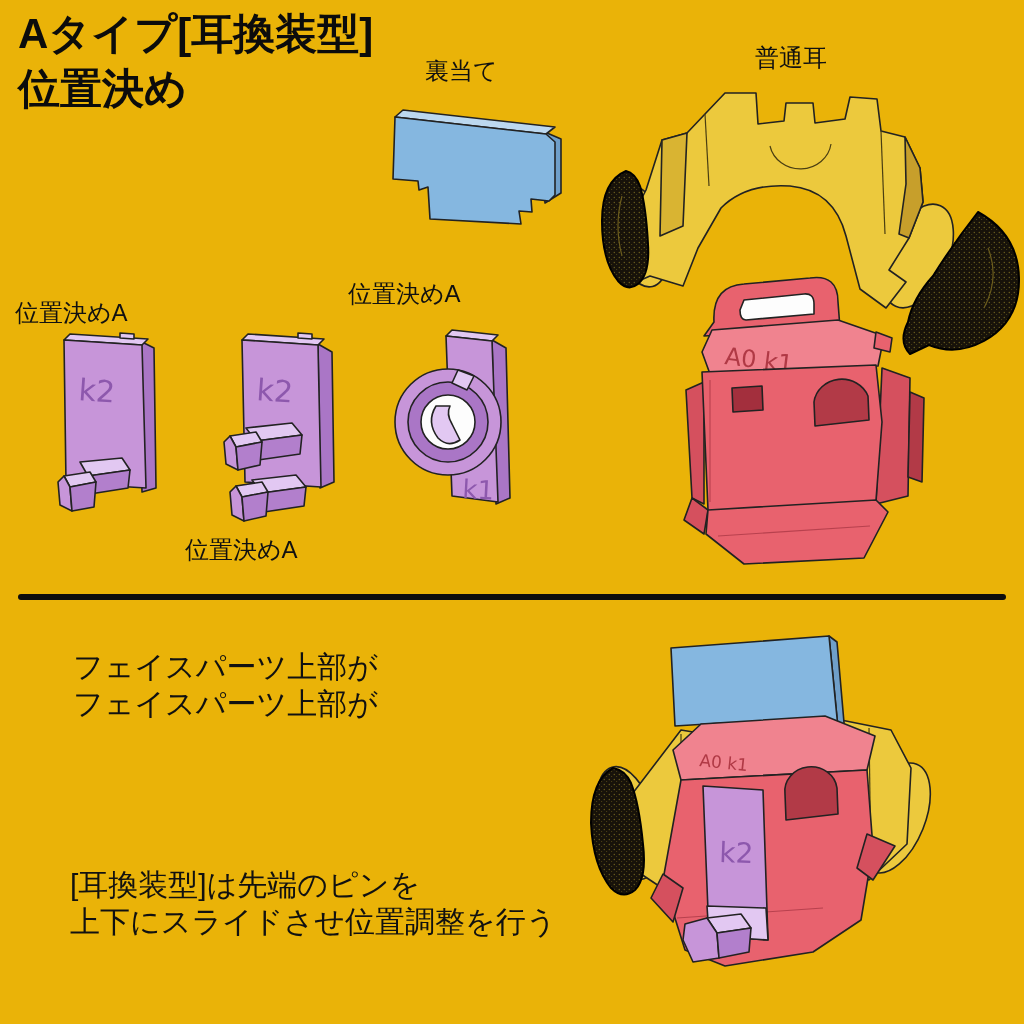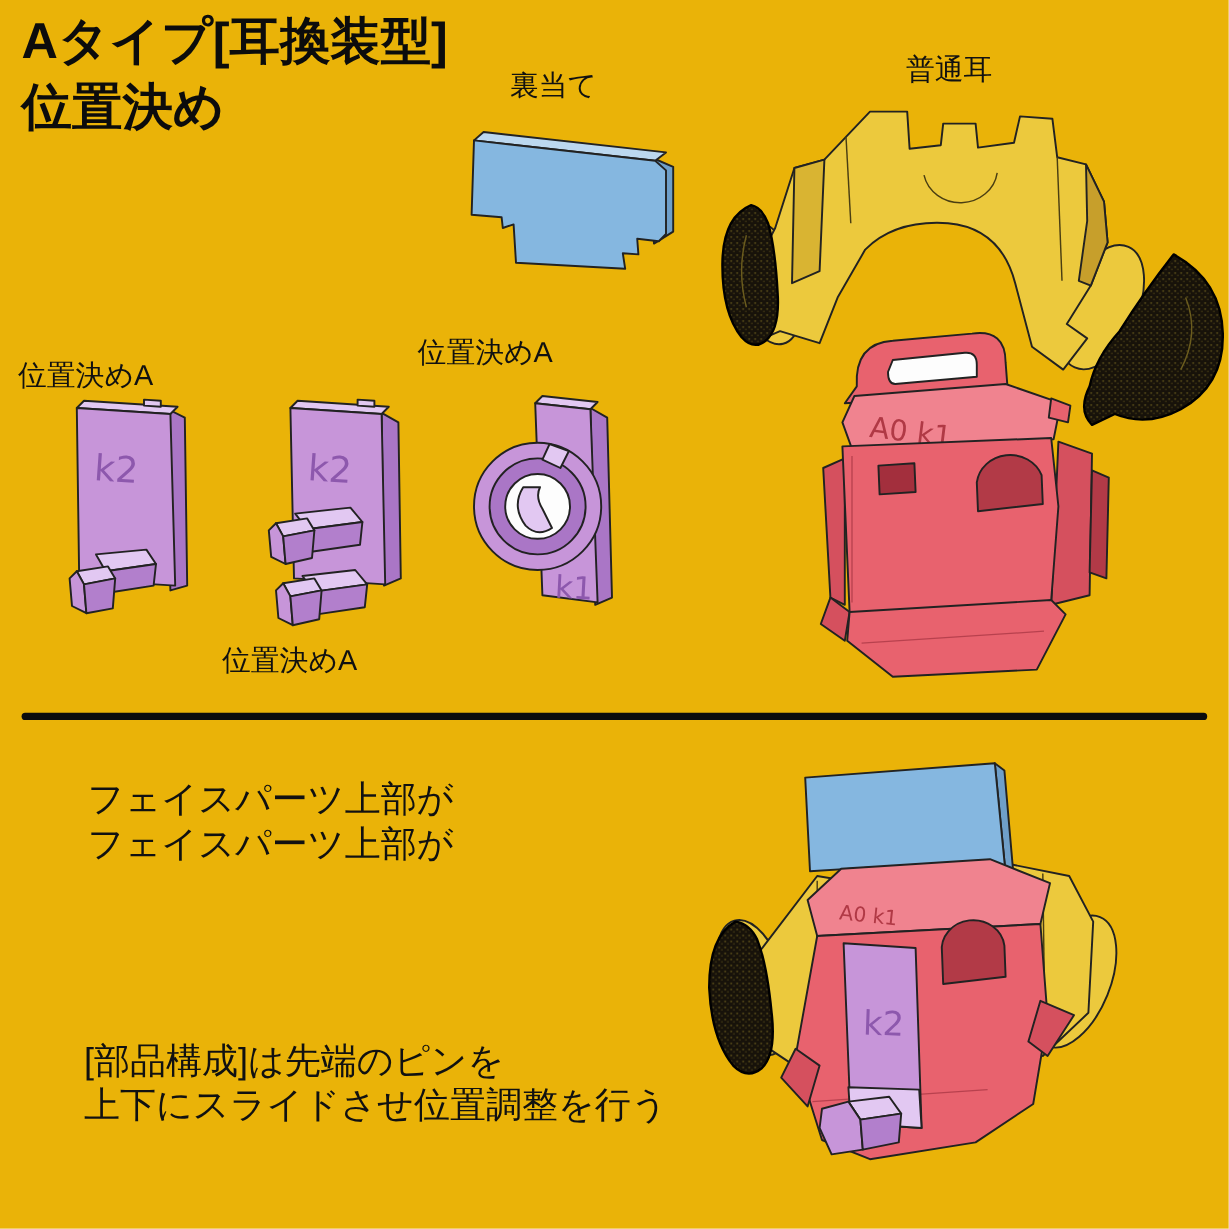--- a/index.html
+++ b/index.html
@@ -134,21 +134,21 @@
   </svg>
 
   <div class="abs divider"></div>
 
   <div class="abs note" style="left:73px;top:648px;">
     <div>フェイスパーツ上部が</div>
     <div>フェイスパーツ上部が</div>
   </div>
 
   <div class="abs note" style="left:70px;top:866px;">
-    <div>[部品構成]は先端のピンを</div>
+    <div>[耳換装型]は先端のピンを</div>
     <div>上下にスライドさせ位置調整を行う</div>
   </div>
 
   <svg class="abs" style="left:573px;top:618px;" width="451" height="406" viewBox="0 0 451 406">
     <ellipse class="f-yel ol" cx="55" cy="205" rx="28" ry="58" transform="rotate(-16 55 205)"></ellipse>
     <polygon class="f-yel ol" points="108,112 156,120 158,262 104,280 44,240 50,188"></polygon>
     <path class="thin" d="M108,116 L108,270"></path>
     <path class="spk ol-b" d="M40,150 Q18,162 18,205 Q20,248 38,270 Q50,282 62,272 Q74,260 70,226 Q66,185 58,165 Q52,152 40,150 Z"></path>
     <ellipse class="f-yel ol" cx="322" cy="200" rx="30" ry="58" transform="rotate(22 322 200)"></ellipse>
     <polygon class="f-yel ol" points="268,102 318,112 338,150 334,226 296,262 262,238 258,160"></polygon>

